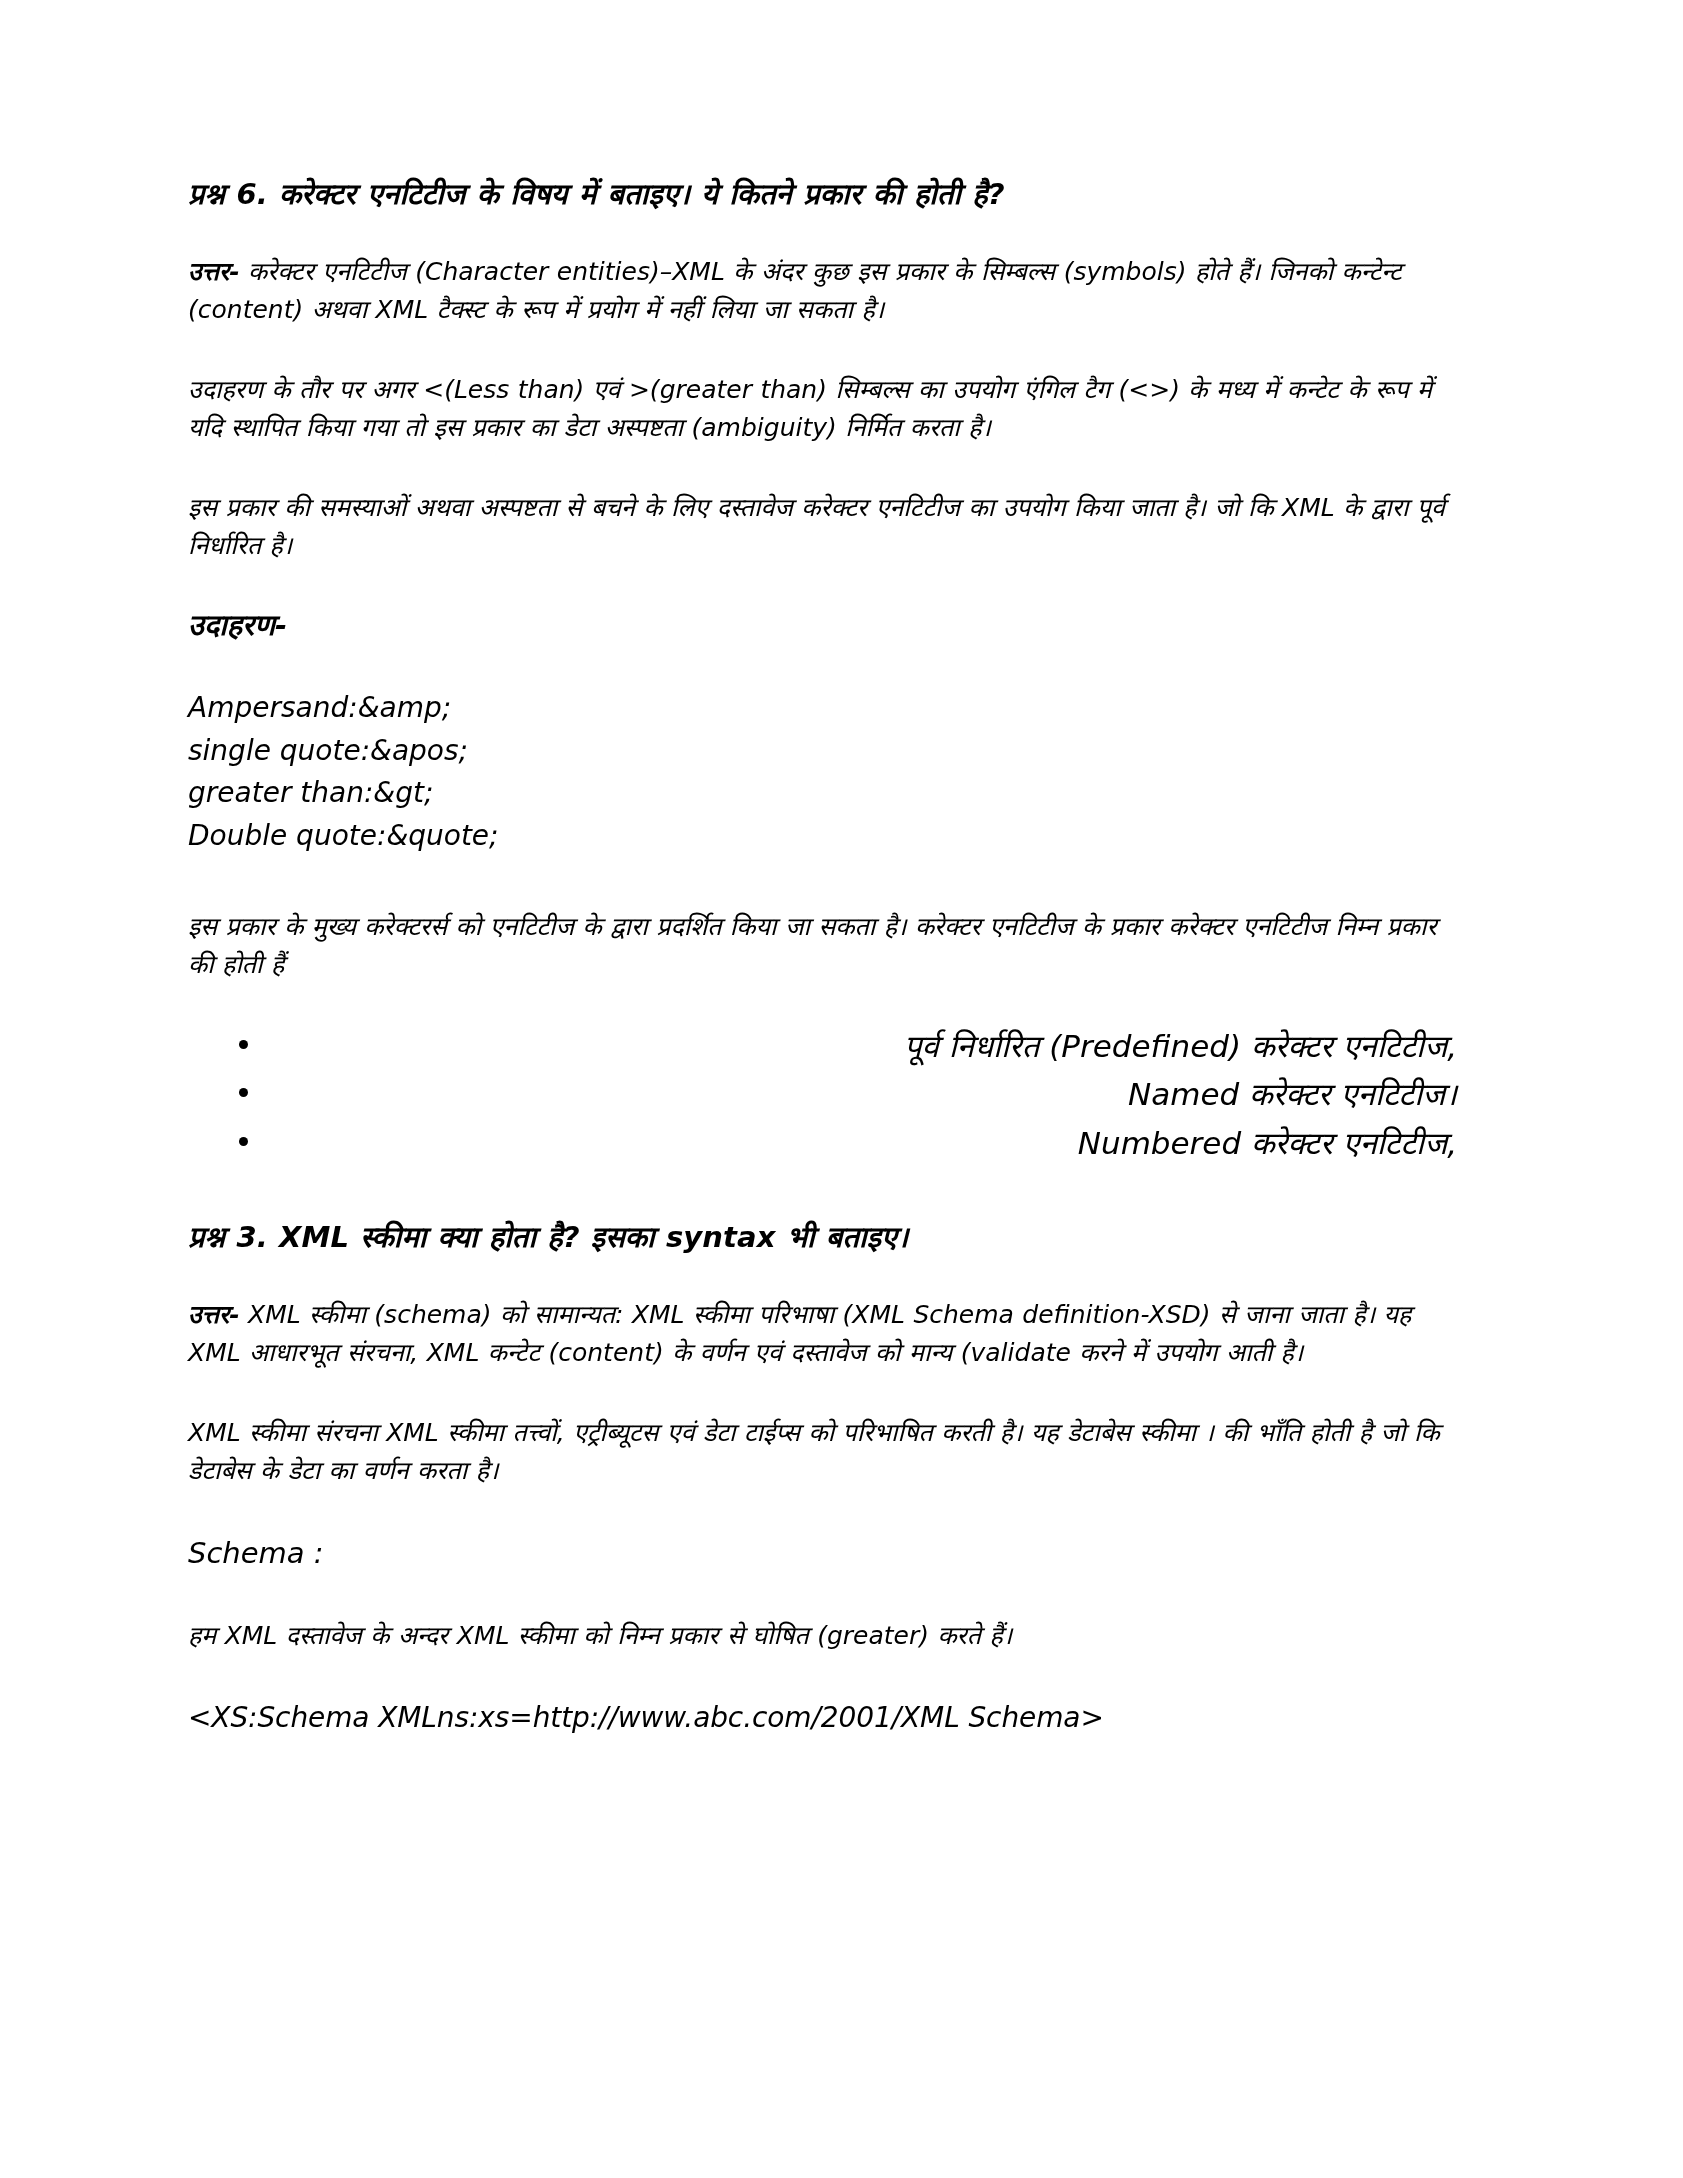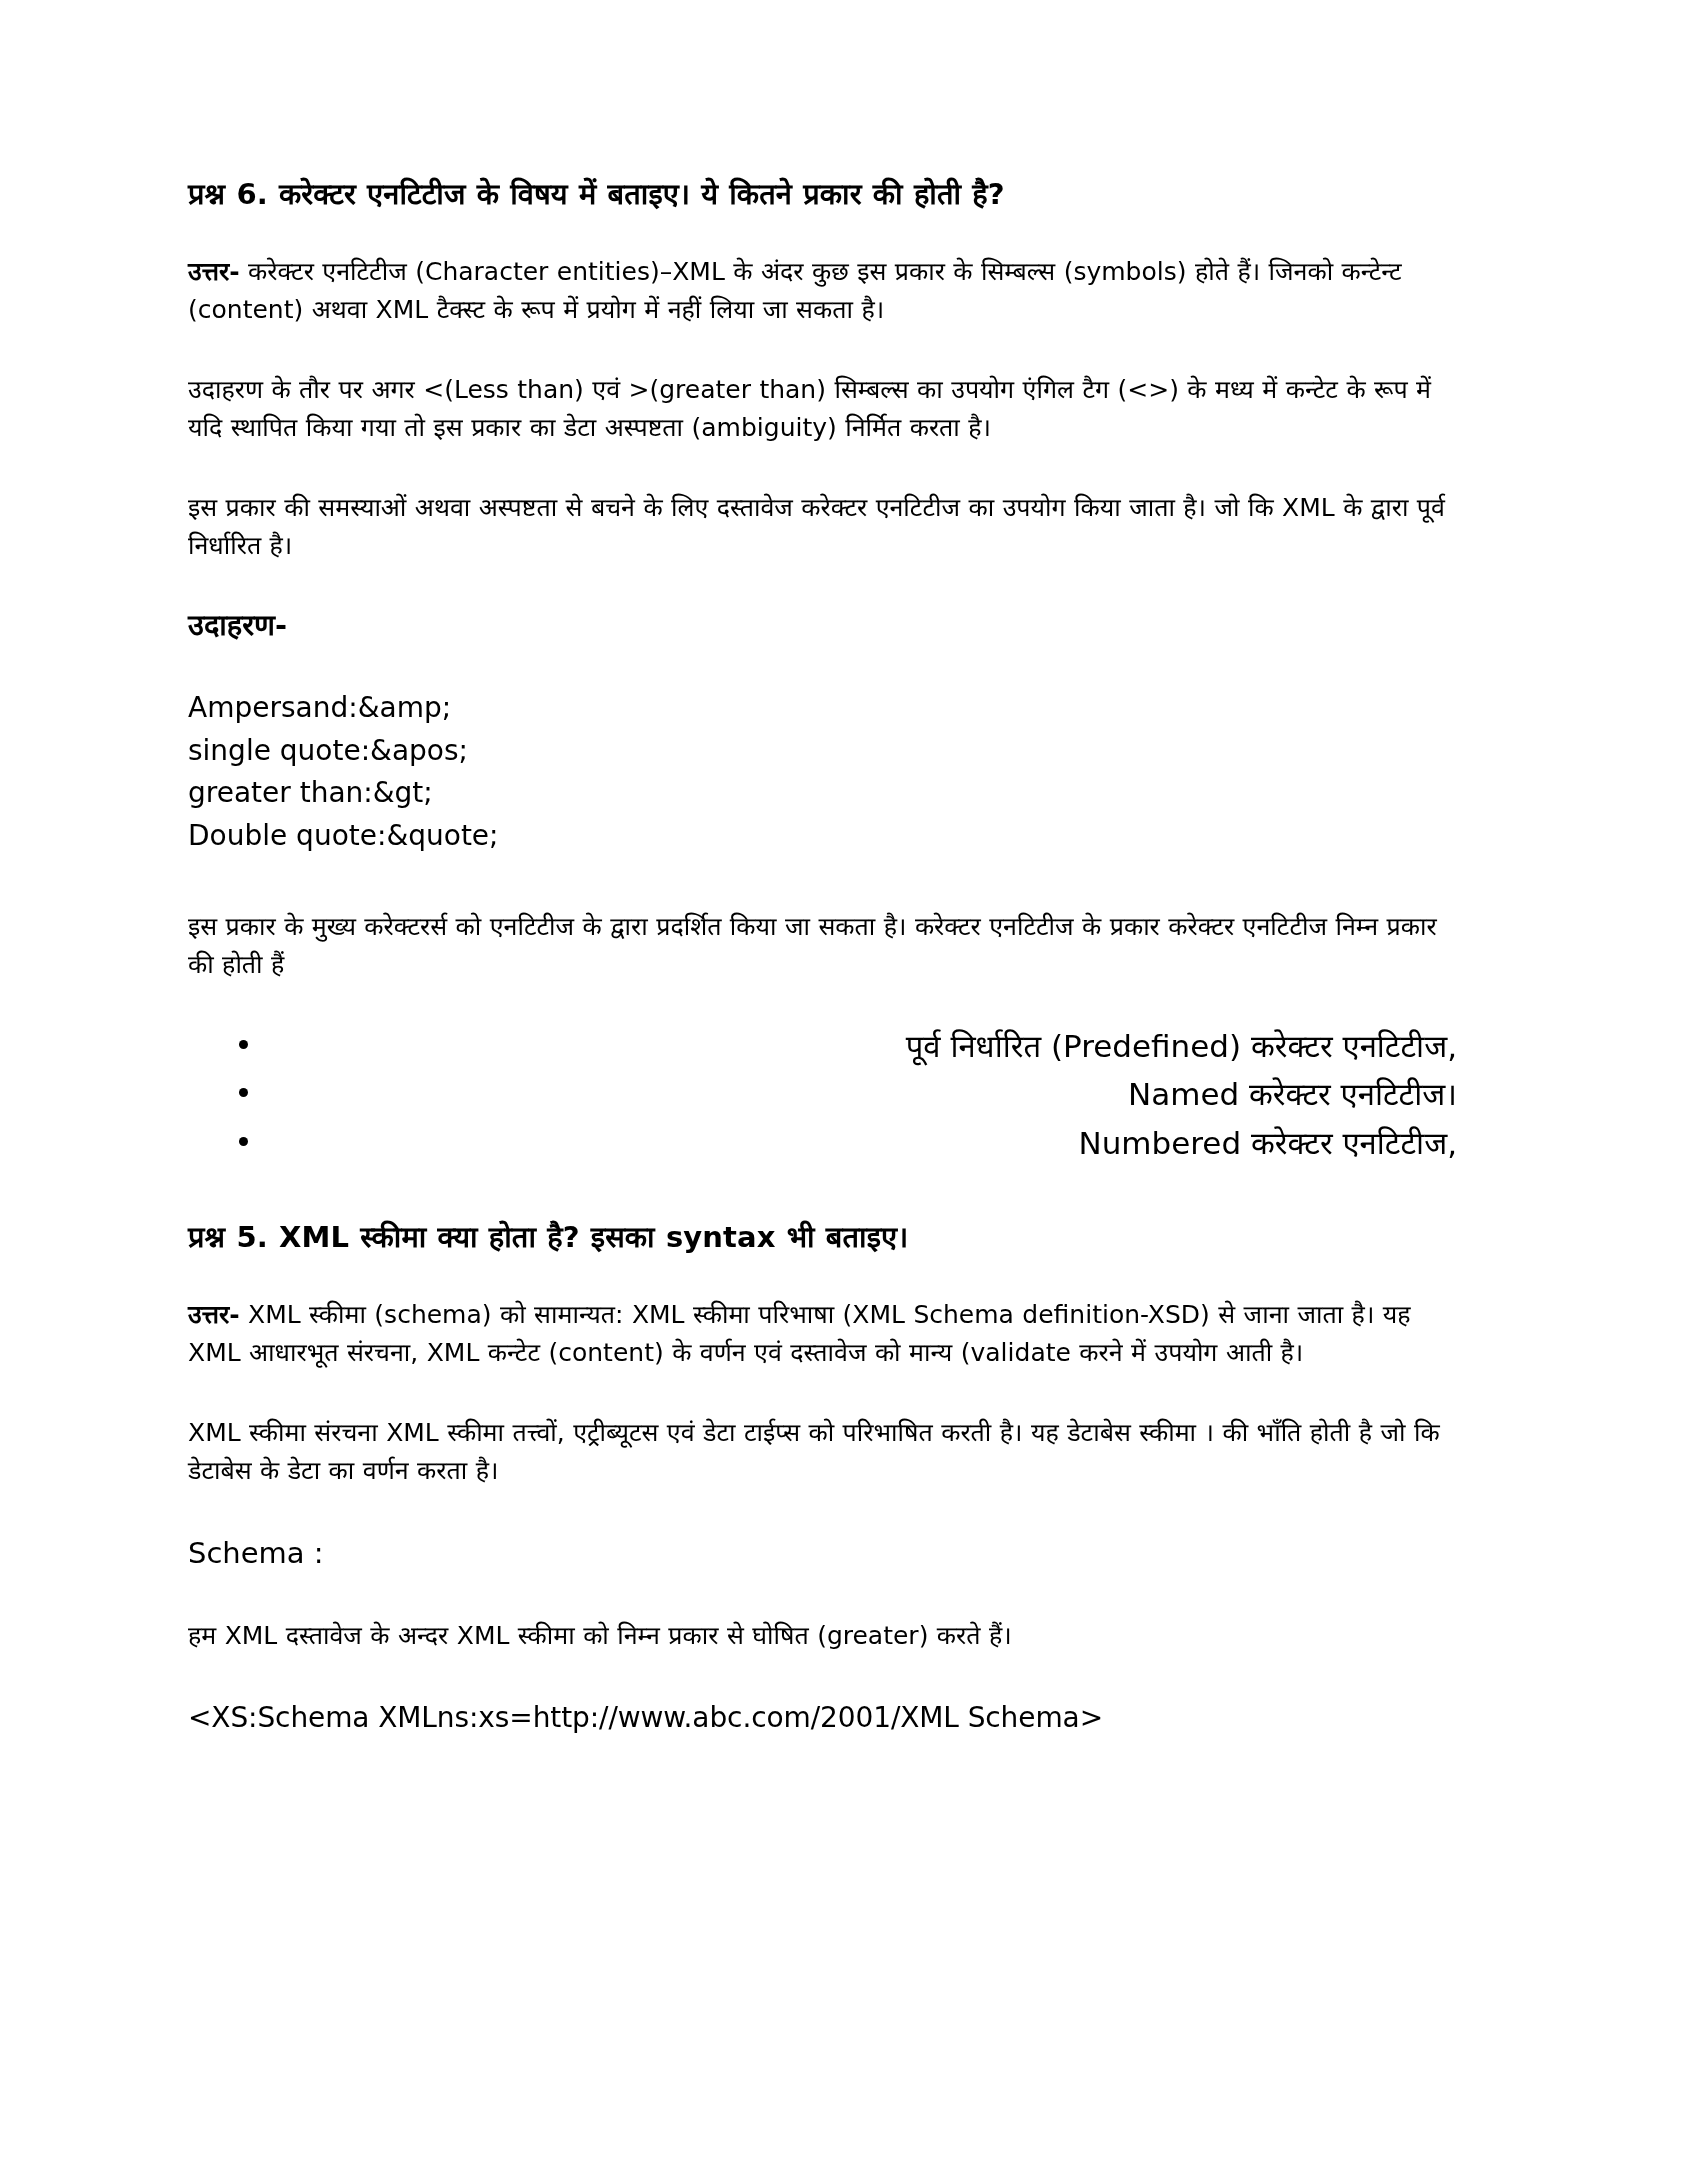--- a/index.html
+++ b/index.html
@@ -16,20 +16,21 @@
     -webkit-font-smoothing: antialiased;
   }
 
   .page {
     position: relative;
     width: 1683px;
     height: 2178px;
     background: #ffffff;
     box-sizing: border-box;
     padding: 176px 226px 0 188px;
+    font-style: italic;
   }
 
   .content {
     width: 1269px;
   }
 
   
   .q-heading {
     font-size: 29px;
     font-weight: bold;
@@ -161,21 +162,21 @@
       <li>
         <span class="bullet-dot"></span>
         <span>Named करेक्टर एनटिटीज।</span>
       </li>
       <li>
         <span class="bullet-dot"></span>
         <span>Numbered करेक्टर एनटिटीज,</span>
       </li>
     </ul>
 
-    <h2 class="q-heading-2">प्रश्न 5. XML स्कीमा क्या होता है? इसका syntax भी बताइए।</h2>
+    <h2 class="q-heading-2">प्रश्न 3. XML स्कीमा क्या होता है? इसका syntax भी बताइए।</h2>
 
     <p class="para">
       <span class="lead">उत्तर-</span><span> XML स्कीमा (schema) को सामान्यत: XML स्कीमा परिभाषा (XML Schema definition-XSD) से जाना जाता है। यह XML आधारभूत संरचना, XML कन्टेट (content) के वर्णन एवं दस्तावेज को मान्य (validate करने में उपयोग आती है।</span>
     </p>
 
     <p class="para">XML स्कीमा संरचना XML स्कीमा तत्त्वों, एट्रीब्यूटस एवं डेटा टाईप्स को परिभाषित करती है। यह डेटाबेस स्कीमा । की भाँति होती है जो कि डेटाबेस के डेटा का वर्णन करता है।</p>
 
     <p class="syntax-label">Schema :</p>
 
     <p class="para">हम XML दस्तावेज के अन्दर XML स्कीमा को निम्न प्रकार से घोषित (greater) करते हैं।</p>

